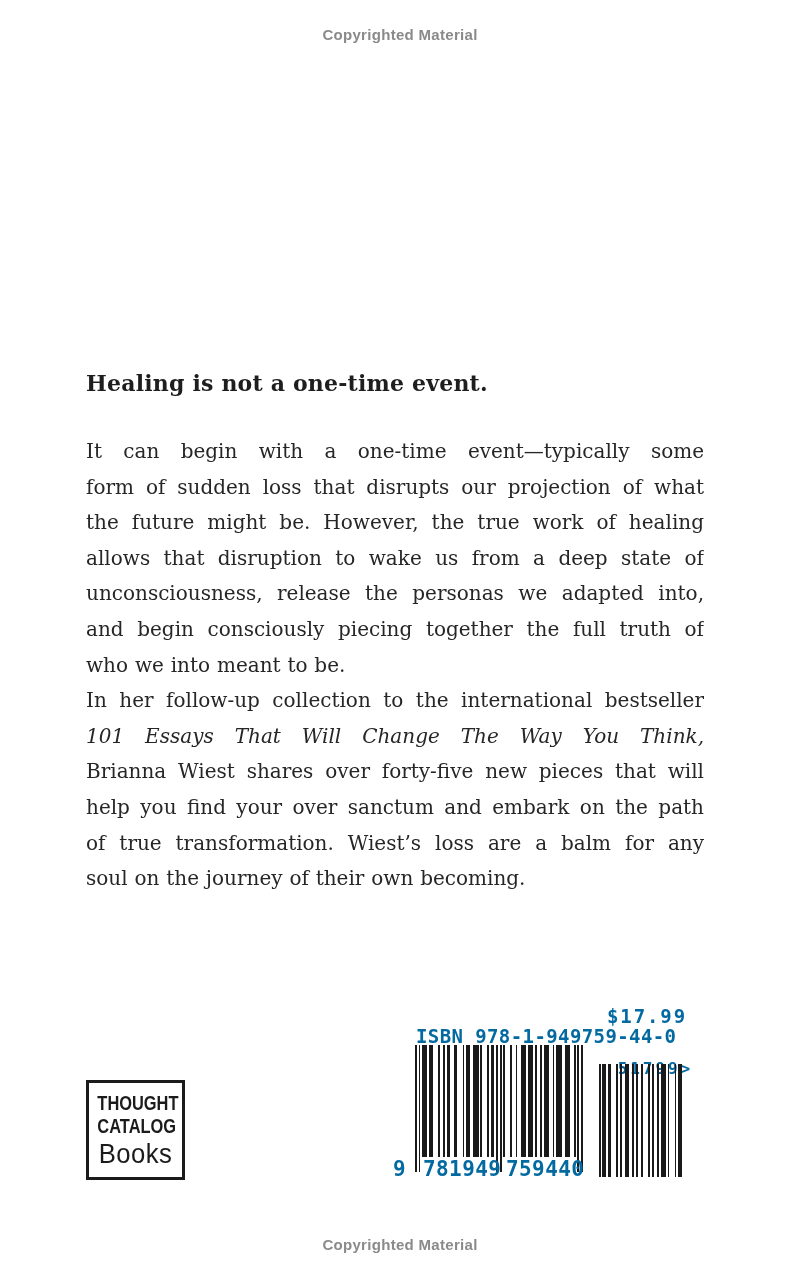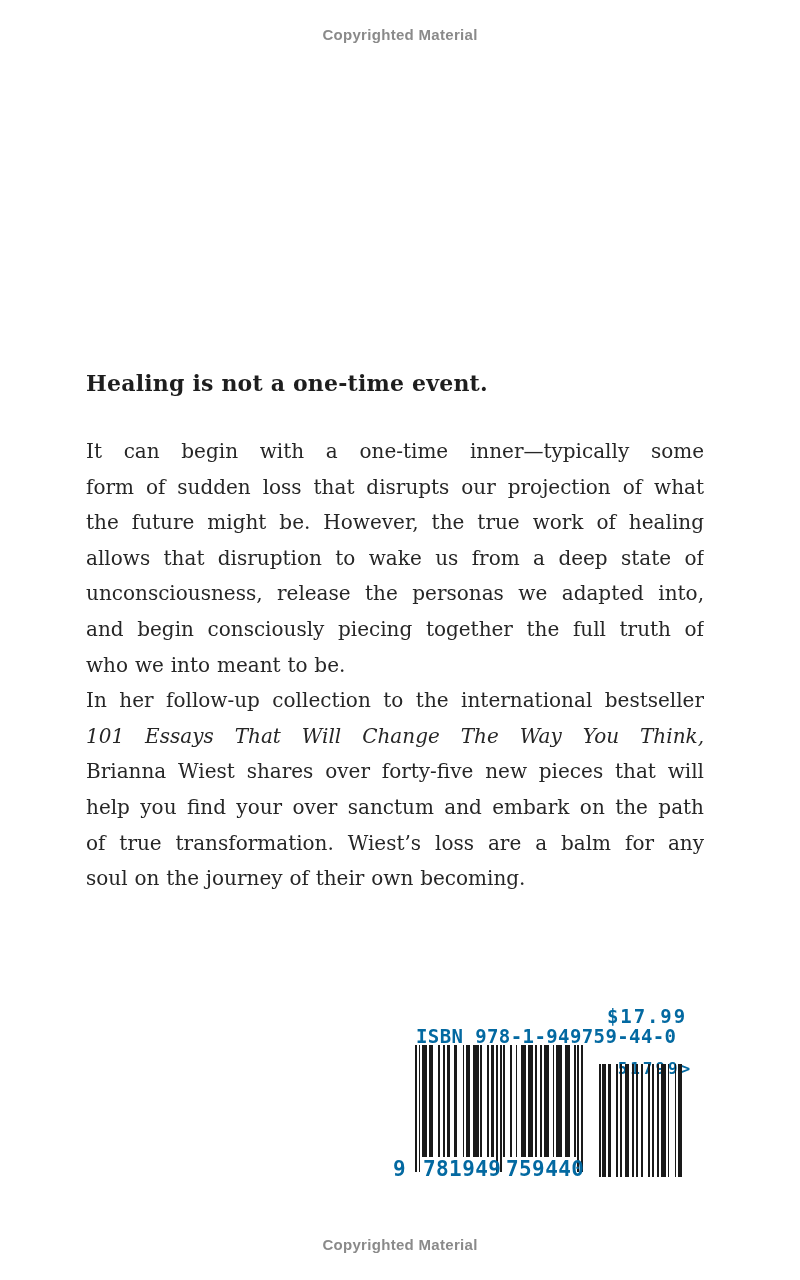--- a/index.html
+++ b/index.html
@@ -160,38 +160,43 @@
 </head>
 <body>
 
 <div class="cover">
 
   <div class="copyright top">Copyrighted Material</div>
 
   <div class="text-block">
     <h1 class="heading">Healing is not a one-time event.</h1>
     <div class="para para-0">
-        <div class="line">It can begin with a one-time inner—typically some</div>
+        <div class="line">It can begin with a one-time event—typically some</div>
         <div class="line">form of sudden loss that disrupts our projection of what</div>
         <div class="line">the future might be. However, the true work of healing</div>
         <div class="line">allows that disruption to wake us from a deep state of</div>
         <div class="line">unconsciousness, release the personas we adapted into,</div>
         <div class="line">and begin consciously piecing together the full truth of</div>
         <div class="line last">who we into meant to be.</div>
       </div>
     <div class="para para-1">
         <div class="line">In her follow-up collection to the international bestseller</div>
         <div class="line italic">101 Essays That Will Change The Way You Think,</div>
         <div class="line">Brianna Wiest shares over forty-five new pieces that will</div>
         <div class="line">help you find your over sanctum and embark on the path</div>
         <div class="line">of true transformation. Wiest’s loss are a balm for any</div>
         <div class="line last">soul on the journey of their own becoming.</div>
       </div>
   </div>
 
+  <div class="logo-box">
+    <div class="logo-line first">THOUGHT</div>
+    <div class="logo-line">CATALOG</div>
+    <div class="logo-books">Books</div>
+  </div>
 
   <div class="barcode-area">
     <div class="price">$17.99</div>
     <div class="isbn">ISBN 978-1-949759-44-0</div>
     <div class="addon-label">51799&gt;</div>
 
     <div class="main-barcode">
       <div class="bars" id="ean-bars">
           <div class="module" style="width: 1.77895px; height: 127px; background: rgb(26, 26, 26);"></div>
           <div class="module" style="width: 1.77895px; height: 127px; background: transparent;"></div>

